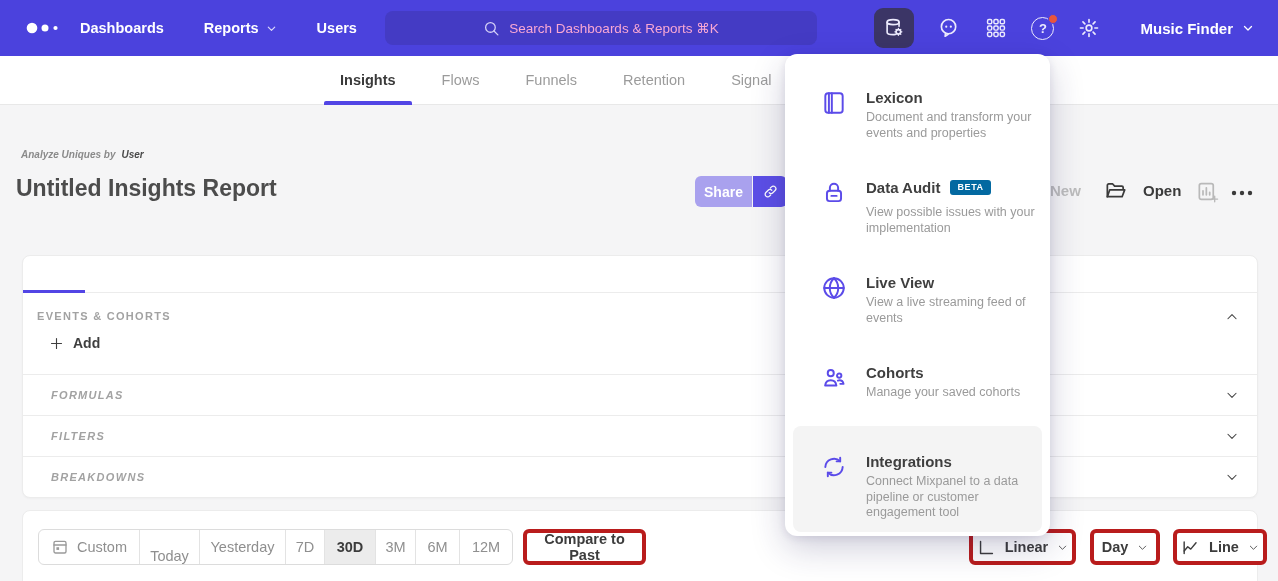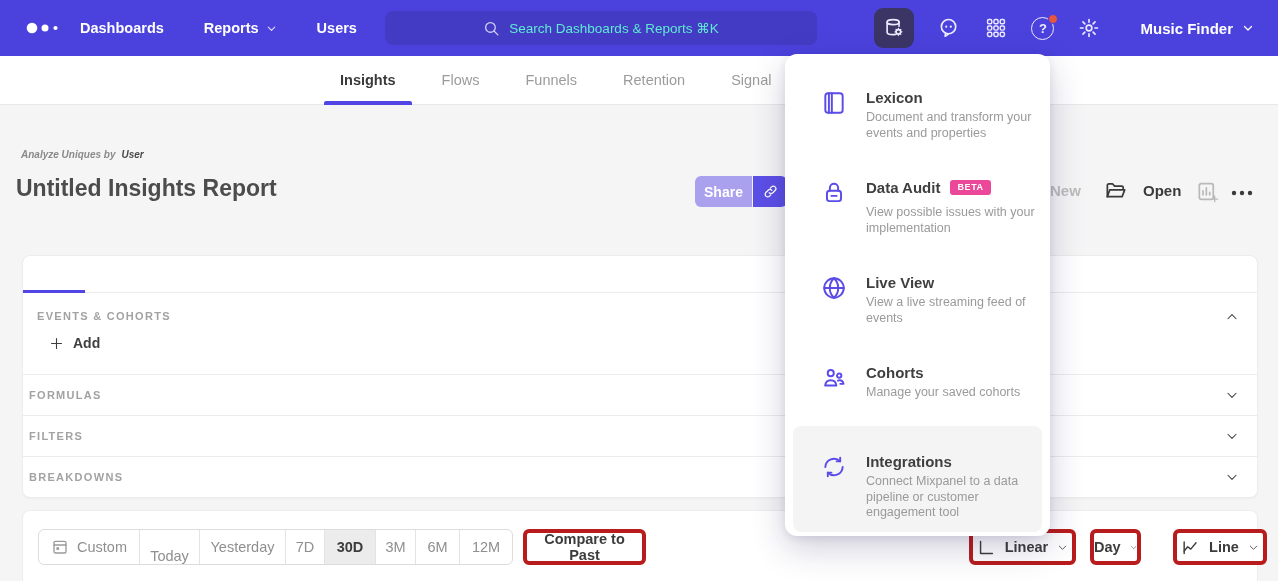--- a/index.html
+++ b/index.html
@@ -5,21 +5,21 @@
   * { margin:0; padding:0; box-sizing:border-box; }
   body { font-family:"Liberation Sans", sans-serif; }
   .frame { position:relative; width:1278px; height:581px; background:#f5f5f6; overflow:hidden; }
 
   
   .nav { position:absolute; left:0; top:0; width:1278px; height:56px; background:#4b42dd; z-index:20; }
   .logo { position:absolute; left:26px; top:21px; width:40px; height:14px; }
   .nav-links { position:absolute; left:80px; top:0; height:56px; display:flex; align-items:center; gap:40px; }
   .nav-link { color:#ffffff; font-size:14.5px; font-weight:600; display:flex; align-items:center; gap:7px; cursor:pointer; }
   .nav-link svg { width:11px; height:11px; stroke:#dcd8fa; }
-  .search { position:absolute; left:385px; top:11px; width:432px; height:34px; background:#443bc4; border-radius:8px; display:flex; align-items:center; justify-content:center; gap:9px; color:#5eead4; font-size:13.5px; cursor:text; }
+  .search { position:absolute; left:385px; top:11px; width:432px; height:34px; background:#443bc4; border-radius:8px; display:flex; align-items:center; justify-content:center; gap:9px; color:#f9a8d4; font-size:13.5px; cursor:text; }
   .search svg { width:17px; height:17px; stroke:#d4d0f7; }
   .nav-right { position:absolute; right:14px; top:0; height:56px; display:flex; align-items:center; gap:23px; }
   .icon-btn { width:24px; height:24px; color:#eceafd; display:flex; align-items:center; justify-content:center; cursor:pointer; }
   .icon-btn svg { width:22px; height:22px; stroke:#eceafd; }
   .tile { width:40px; height:40px; background:#3b3566; border-radius:9px; display:flex; align-items:center; justify-content:center; cursor:pointer; }
   .tile svg { width:22px; height:22px; stroke:#eceafd; }
   .help-wrap { position:relative; }
   .help-circle { width:23px; height:23px; border:1.7px solid #eceafd; border-radius:50%; color:#eceafd; font-size:13px; font-weight:700; display:flex; align-items:center; justify-content:center; }
   .notif-dot { position:absolute; top:-3px; right:-4px; width:10px; height:10px; background:#e8553d; border-radius:50%; border:1.5px solid #4b42dd; }
   .project { display:flex; align-items:center; gap:9px; color:#ffffff; font-size:15px; font-weight:700; cursor:pointer; margin-left:16px; margin-right:10px; }
@@ -61,51 +61,51 @@
   .qp-underline { position:absolute; left:0; bottom:-1px; width:62px; height:3px; background:#5245e5; }
   .qrow { position:relative; }
   .qrow.bordered { border-top:1px solid #ececec; }
   .section-label { font-size:11px; font-weight:700; letter-spacing:1.3px; color:#a2a2a2; }
   .row-events { height:81px; }
   .row-events .section-label { position:absolute; left:14px; top:17px; }
   .add-btn { position:absolute; left:26px; top:42px; display:flex; align-items:center; gap:9px; cursor:pointer; }
   .add-btn svg { width:15px; height:15px; stroke:#3f3f3f; }
   .add-label { font-size:14px; font-weight:700; color:#3f3f3f; }
   .row-collapsed { height:41px; display:flex; align-items:center; }
-  .row-collapsed .section-label { margin-left:6px; }
+  .row-collapsed .section-label { margin-left:28px;font-style:italic; }
   .row-chevron { position:absolute; right:18px; top:50%; transform:translateY(-50%); width:14px; height:14px; cursor:pointer; color:#3f3f3f; }
   .row-chevron svg { width:14px; height:14px; stroke:#3f3f3f; }
   .row-events .row-chevron { top:24px; }
 
   
   .bottombar { position:absolute; left:22px; top:510px; width:1236px; height:80px; background:#ffffff; border:1px solid #ececec; border-radius:8px 8px 0 0; }
   .seg-group { position:absolute; left:15px; top:18px; height:36px; display:flex; border:1px solid #dcdcdc; border-radius:6px; overflow:hidden; background:#ffffff; }
   .seg { display:flex; align-items:center; justify-content:center; gap:8px; font-size:14.5px; color:#8f8f8f; font-weight:500; border-right:1px solid #e3e3e3; cursor:pointer; padding:0 2px; }
   .seg:last-child { border-right:none; }
   .seg svg { width:18px; height:18px; stroke:#9a9a9a; }
   .seg.selected { background:#ececec; color:#3c3c3c; font-weight:700; }
   .w-custom{width:101px;} .w-today{width:60px;align-items:flex-end;} .w-yest{width:86px;} .w-7d{width:39px;} .w-30d{width:51px;} .w-3m{width:40px;} .w-6m{width:44px;} .w-12m{width:52px;}
   .bar-btn { position:absolute; top:18px; height:36px; border:4px solid #b91c1c; border-radius:6px; background:#ffffff; display:flex; align-items:center; justify-content:center; gap:9px; font-size:14.5px; font-weight:700; color:#3c3c3c; font-family:inherit; cursor:pointer; }
   .bar-btn svg.chev { width:11px; height:11px; stroke:#3c3c3c; }
   .bar-btn svg.ic { width:19px; height:19px; stroke:#3c3c3c; }
   .btn-compare { left:500px; width:123px; }
   .btn-linear { left:946px; width:107px; }
-  .btn-day { left:1067px; width:51px; }
+  .btn-day { left:1067px; width:70px; }
   .btn-line { left:1150px; width:94px; }
 
   
   .apps-panel { position:absolute; left:785px; top:54px; width:265px; height:482px; background:#ffffff; border-radius:12px; box-shadow:0 12px 34px rgba(35,30,90,.22), 0 2px 8px rgba(35,30,90,.10); z-index:40; }
   .menu-highlight { position:absolute; left:8px; top:372px; width:249px; height:106px; background:#f4f4f4; border-radius:8px; }
   .menu-item { position:absolute; left:36px; display:flex; gap:19px; cursor:pointer; }
   .menu-icon { width:26px; height:26px; color:#5b4be9; flex:none; margin-top:2px; }
   .menu-icon svg { width:26px; height:26px; stroke:#5b4be9; }
   .menu-text { width:182px; }
   .menu-title-row { display:flex; align-items:center; gap:10px; }
   .menu-title { font-size:15px; font-weight:700; color:#3f3f3f; line-height:19px; }
-  .beta-badge { background:#ec4899; color:#ffffff; font-size:9px; font-weight:700; letter-spacing:.6px; padding:3px 7px; border-radius:3px; line-height:1; }
+  .beta-badge { background:#0369a1; color:#ffffff; font-size:9px; font-weight:700; letter-spacing:.6px; padding:3px 7px; border-radius:3px; line-height:1; }
   .menu-desc { margin-top:3px; font-size:12.5px; line-height:15.5px; color:#9a9a9a; }
   .mi-1{top:34px;} .mi-2{top:124px;} .mi-3{top:219px;} .mi-4{top:309px;} .mi-5{top:398px;}
   .mi-2 .menu-desc { margin-top:8px; }
 
   svg.stroke { fill:none; stroke-width:1.8; stroke-linecap:round; stroke-linejoin:round; }
 </style>
 </head>
 <body>
 
 <div class="frame">

